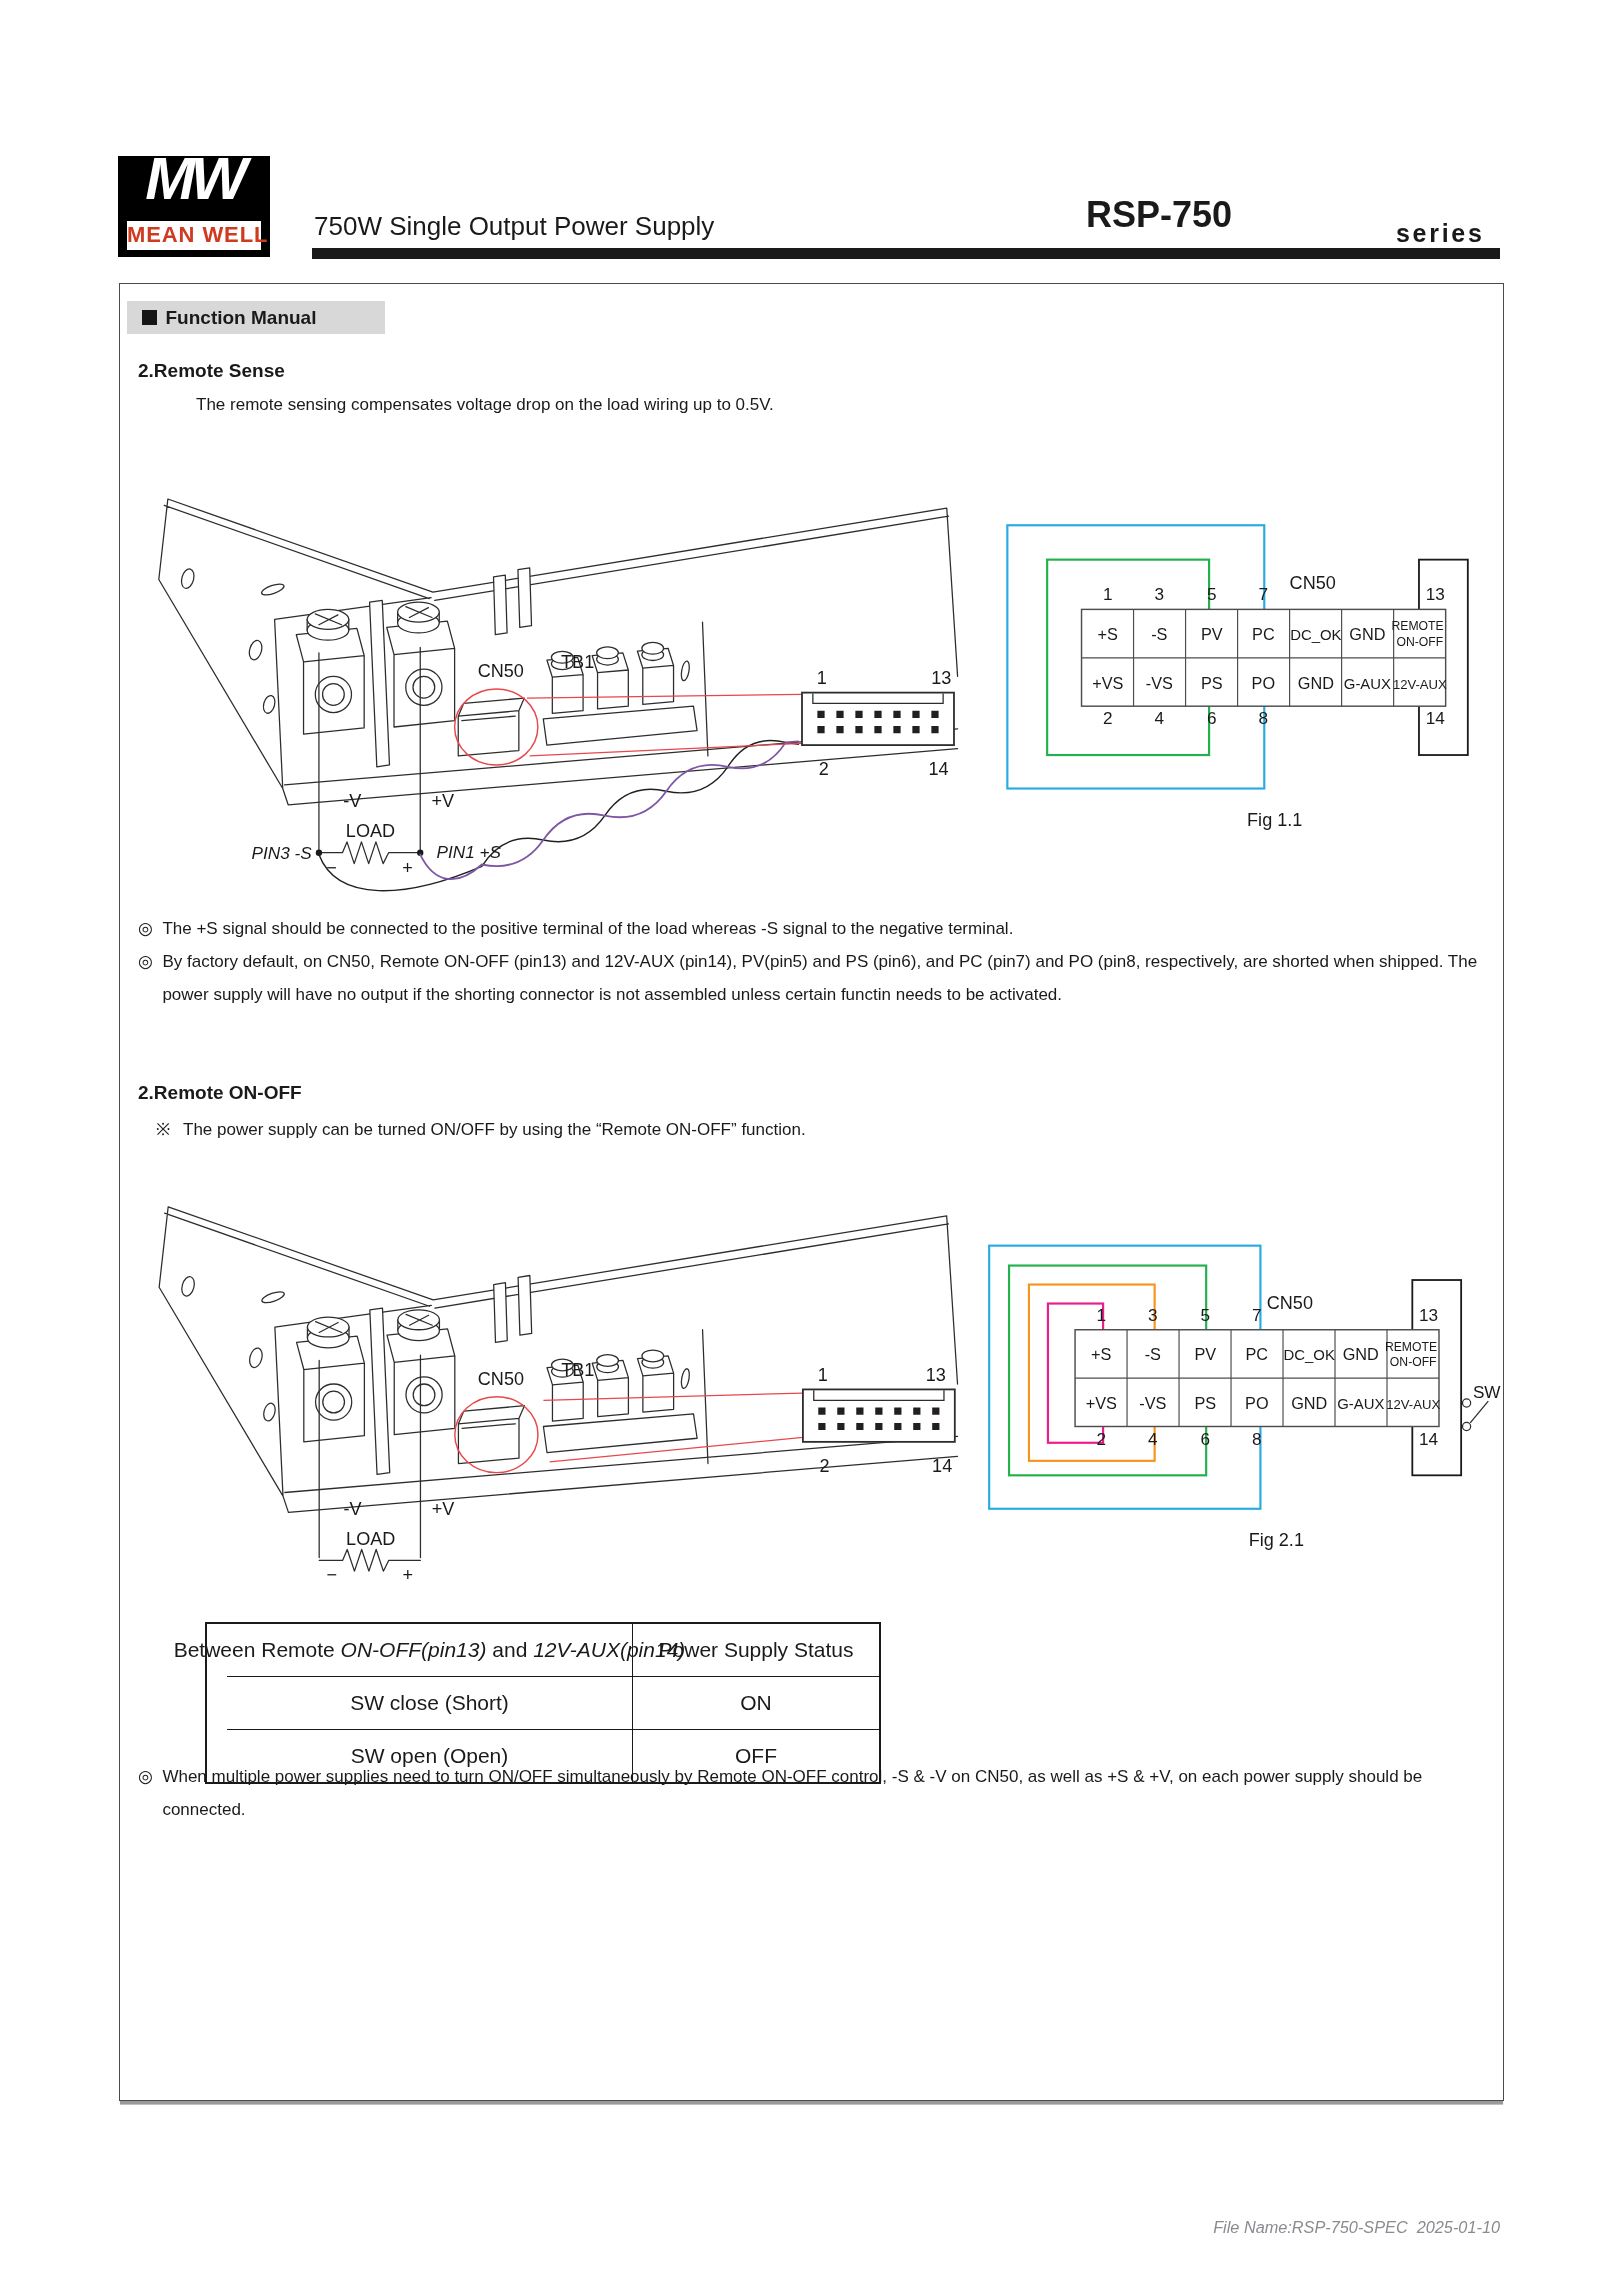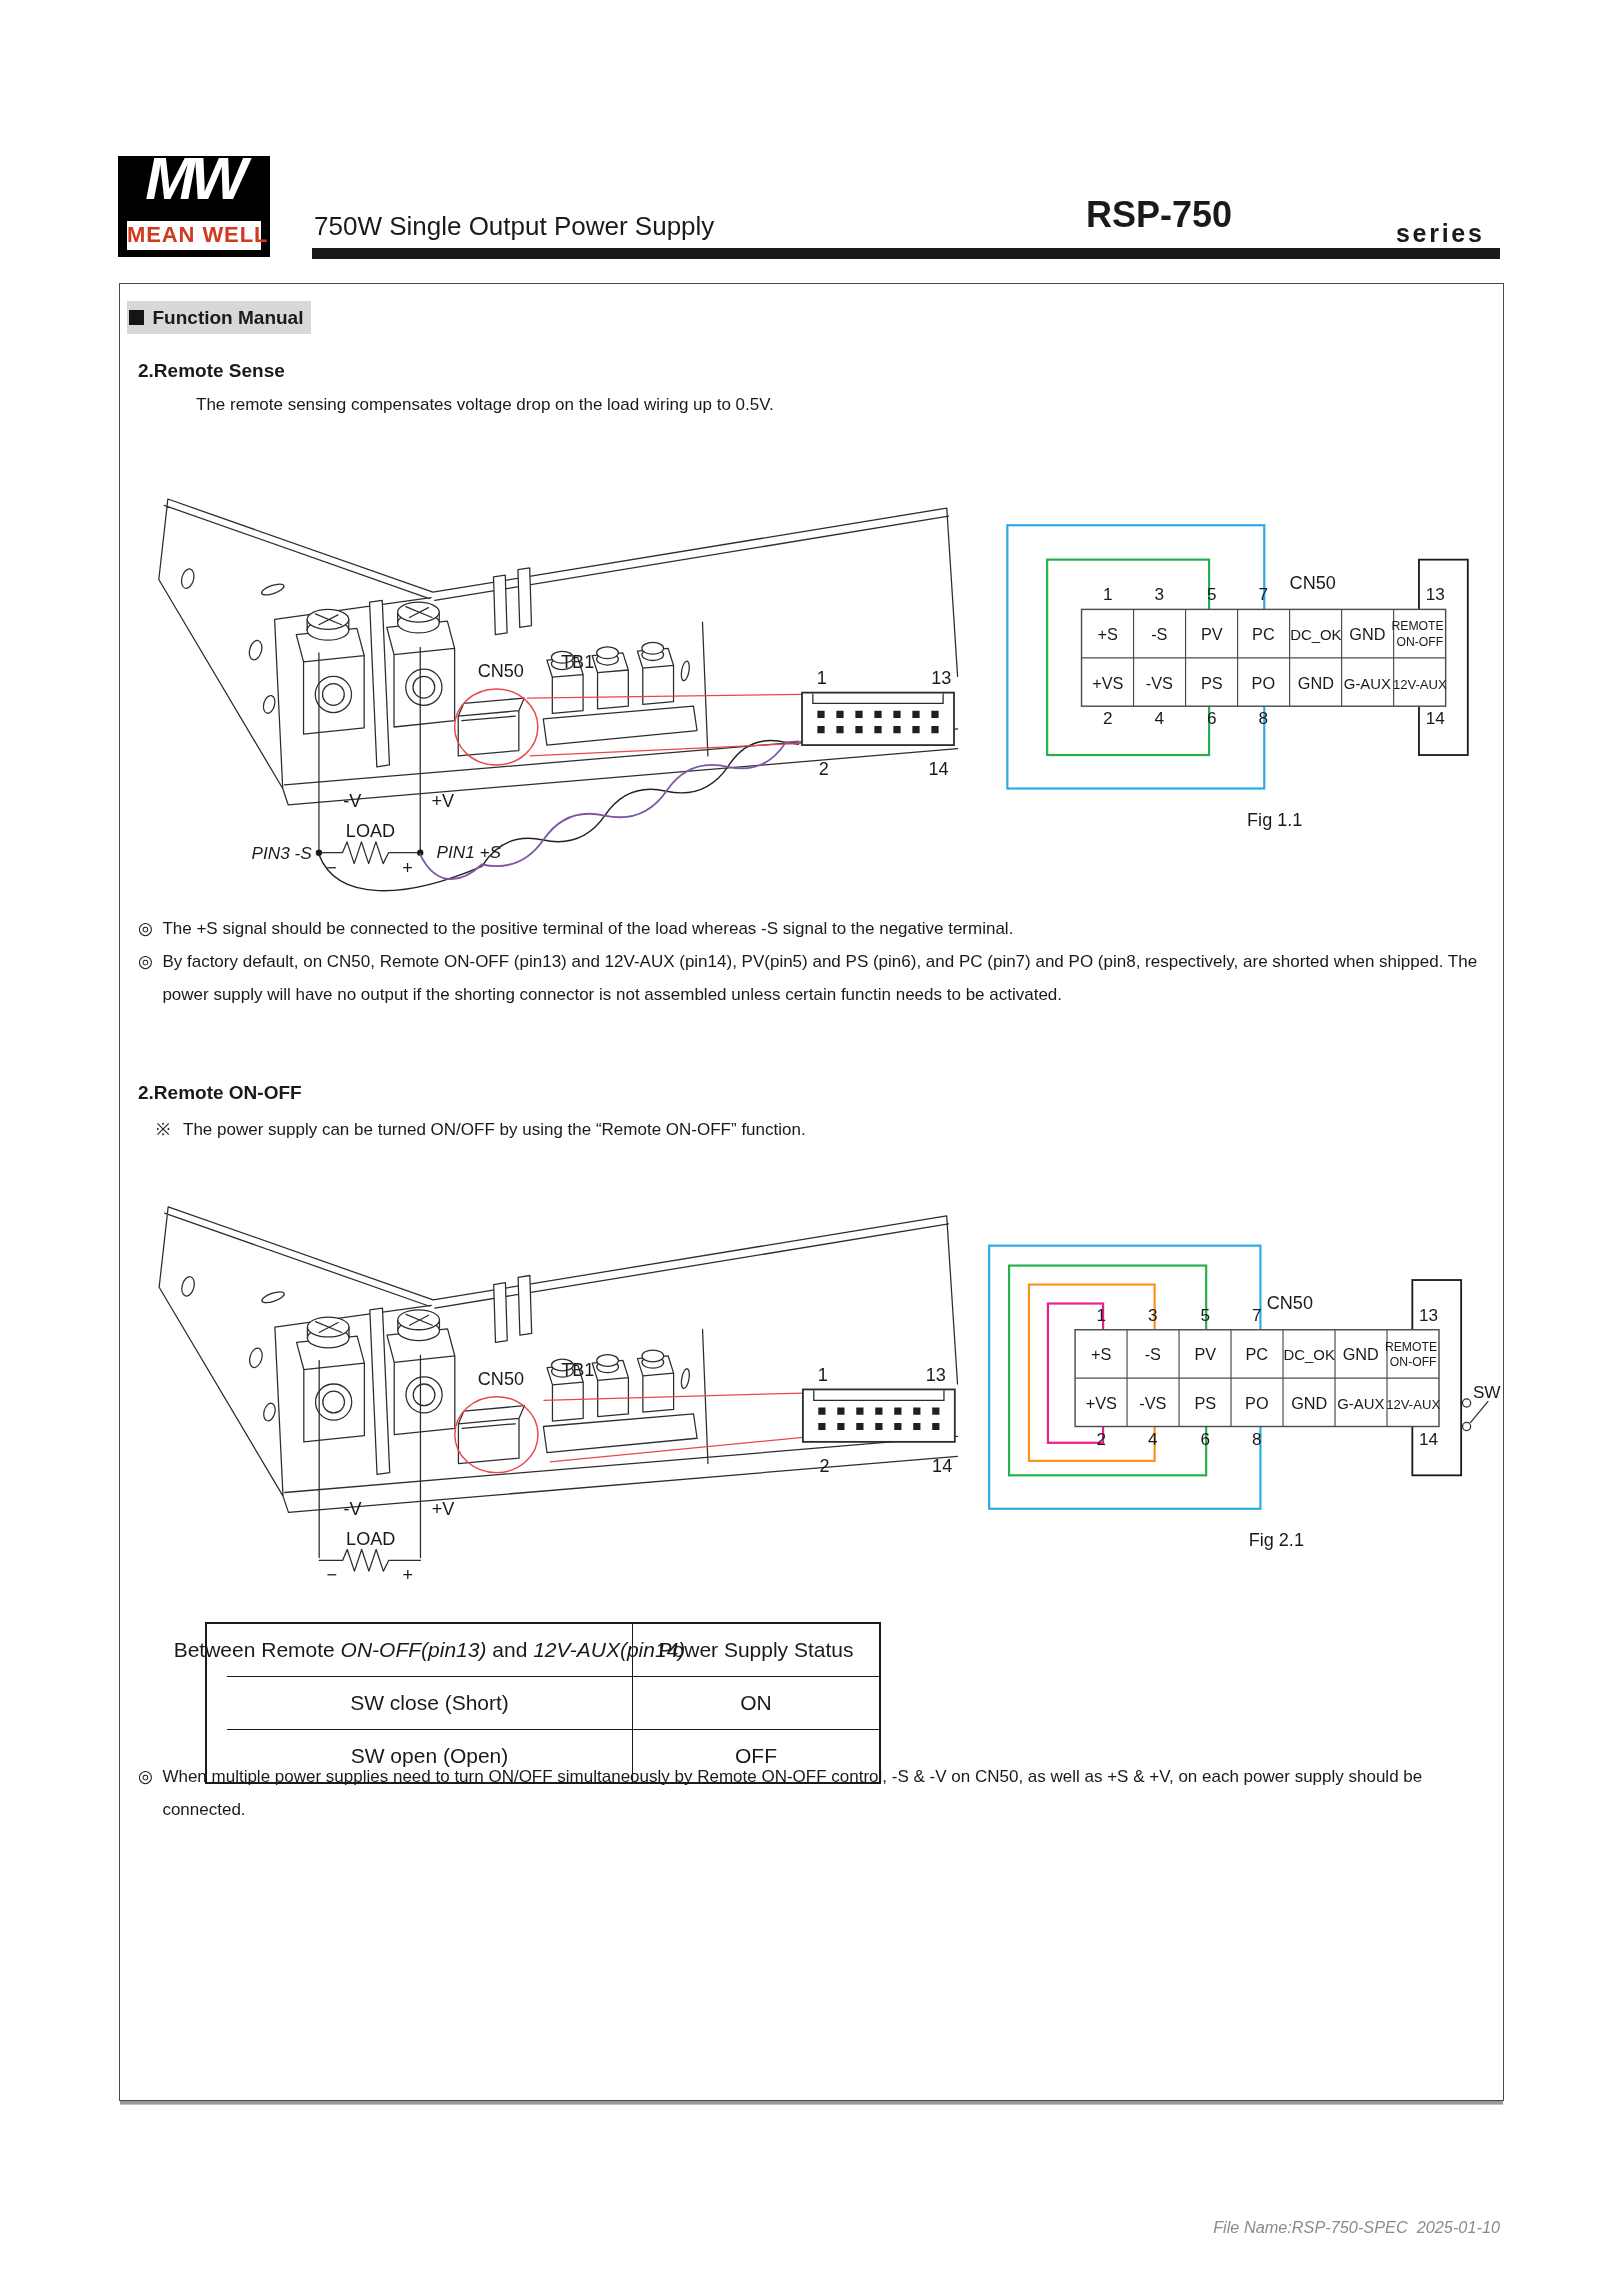--- a/index.html
+++ b/index.html
@@ -16,22 +16,22 @@
   .logo-strip span{color:#cf3a21;font-weight:bold;font-size:22px;letter-spacing:0.9px;white-space:pre;}
   .doc-title{left:314px;top:211px;font-size:26px;font-weight:500;}
   .model{left:1086px;top:194px;font-size:36px;font-weight:bold;letter-spacing:0px;}
   .series{left:1377px;top:219px;font-size:25px;font-weight:bold;letter-spacing:2.7px;margin-left:19px;}
   .hrule{left:312px;top:248px;width:1188px;height:11px;background:#1a1a1a;}
 
   
   .sheet{left:119px;top:283px;width:1385px;height:1818px;border:1.8px solid #4a4a4a;
          box-sizing:border-box;box-shadow:0 4.5px 0 -0.9px #999;}
 
-  .fm-box{left:127px;top:301px;width:184px;height:33px;background:#d8d8d8;
-          display:flex;align-items:center;padding-left:2px;box-sizing:border-box;gap:9px;}
+  .fm-box{left:127px;top:301px;width:258px;height:33px;background:#d8d8d8;
+          display:flex;align-items:center;padding-left:15px;box-sizing:border-box;gap:9px;}
   .fm-sq{width:14.5px;height:14.5px;background:#151515;flex:none;}
   .fm-title{font-size:19px;font-weight:bold;}
 
   .h-sec{font-size:19px;font-weight:bold;}
   .body-text{font-size:17px;margin-left:36px;}
 
   .bullet{display:flex;align-items:flex-start;font-size:17px;line-height:33px;width:1359px;}
   .bmark{width:24.4px;flex:none;}
   .note{display:flex;font-size:17px;line-height:27px;}
   .nmark{width:27px;flex:none;}

